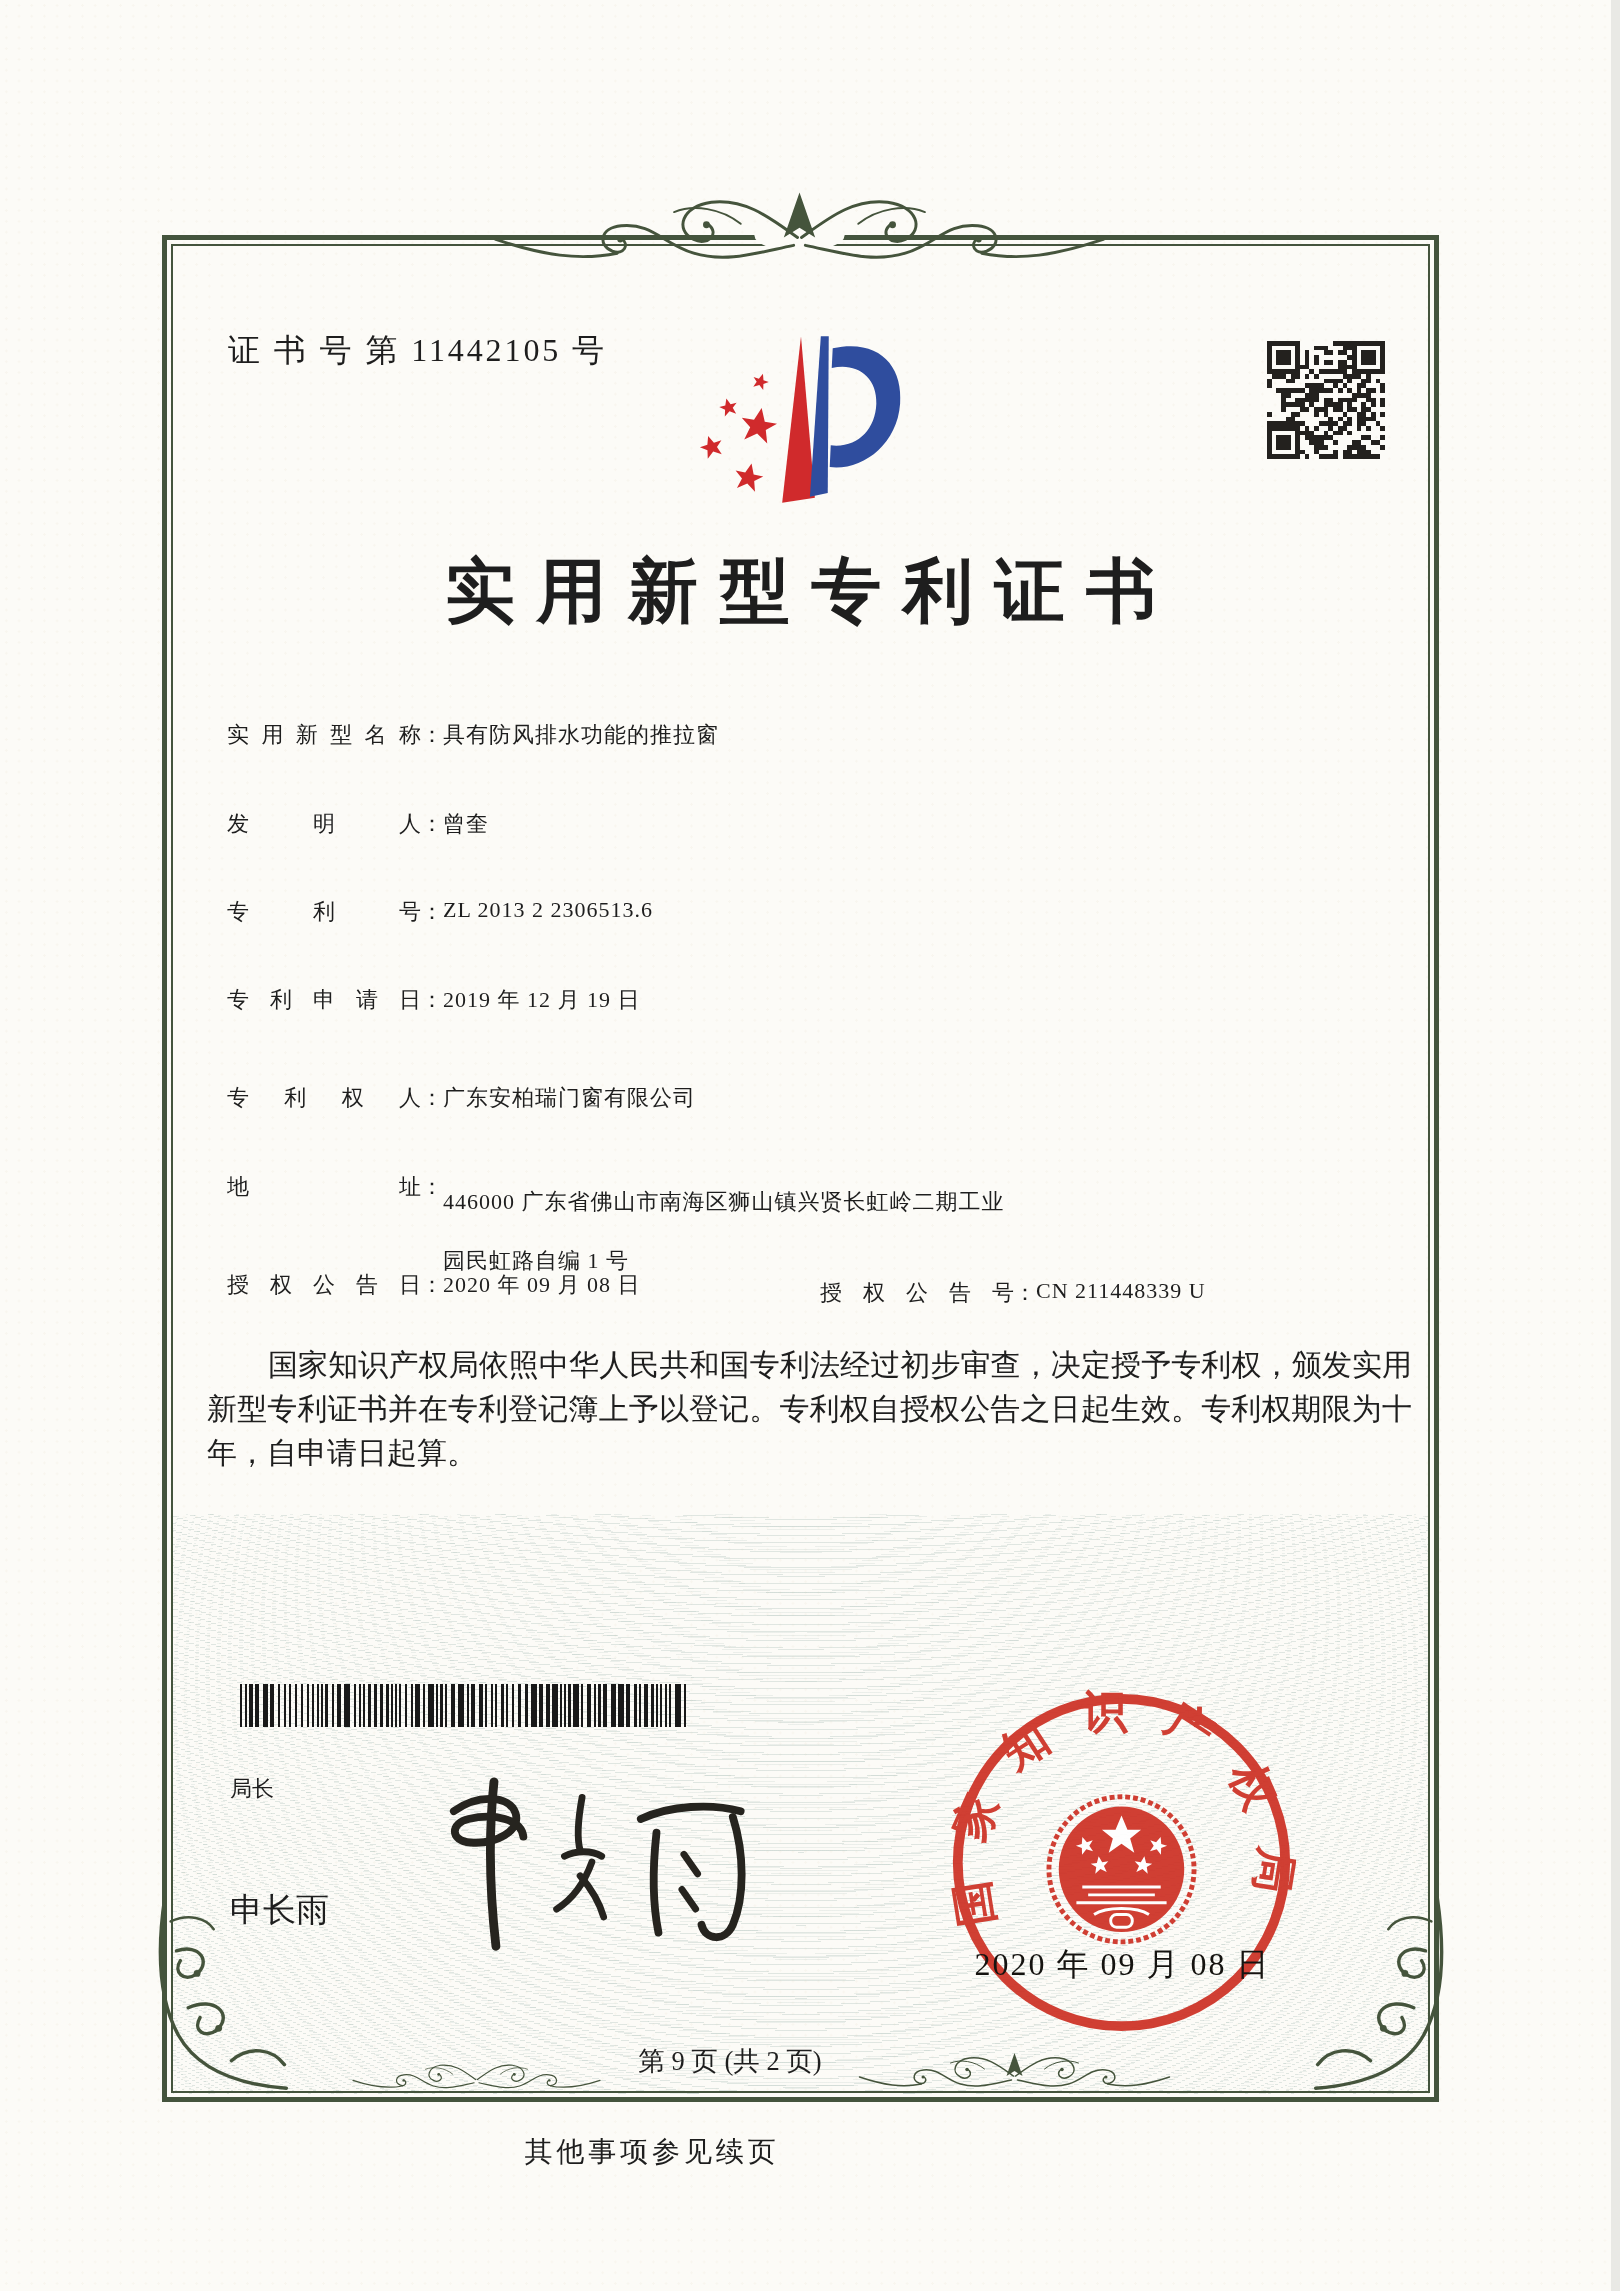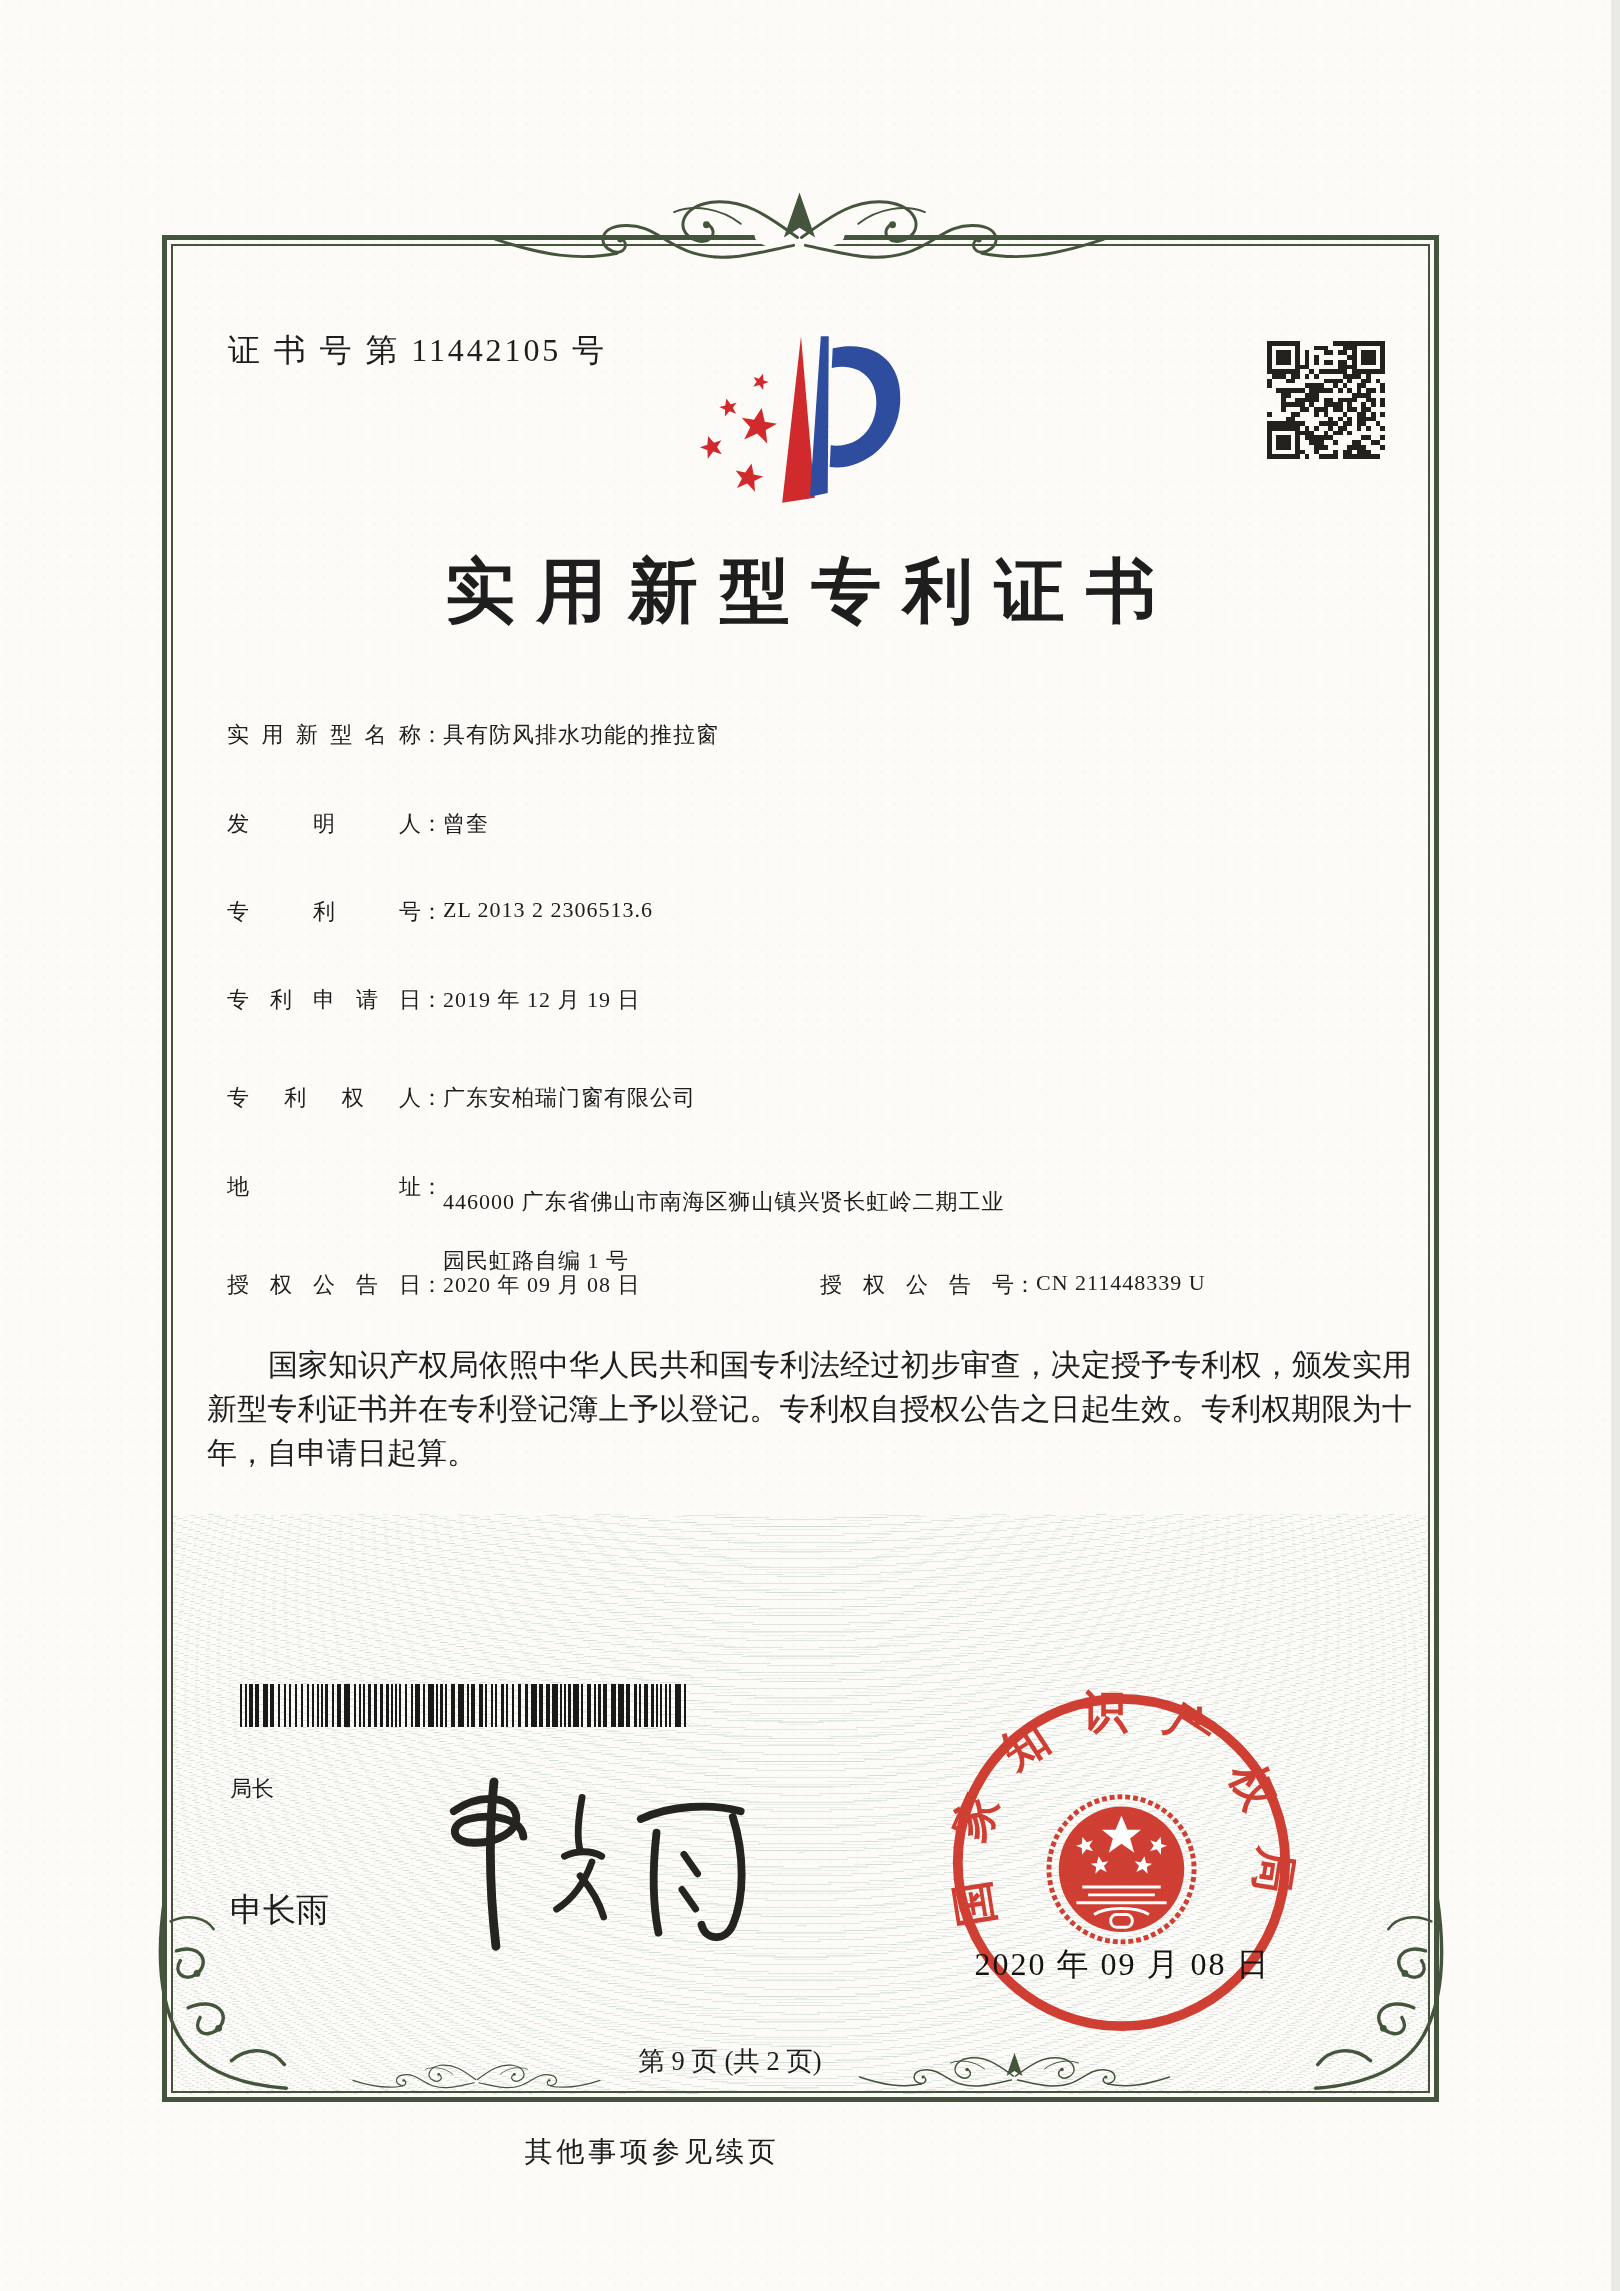--- a/index.html
+++ b/index.html
@@ -37,21 +37,21 @@
   .doc-title{
     position:absolute;left:162px;top:545px;width:1277px;text-align:center;
     font-size:70px;font-weight:700;letter-spacing:21.6px;padding-left:21.6px;box-sizing:border-box;z-index:3;
   }
   
   .field{position:absolute;left:227px;font-size:22px;z-index:3;width:1176px;}
   .flabel{display:inline-block;width:194px;text-align:justify;text-align-last:justify;text-justify:inter-character;vertical-align:top;}
   .colon{vertical-align:top;}
   .fvalue{vertical-align:top;letter-spacing:1px;}
   .addr-val{display:inline-block;width:863px;line-height:59px;vertical-align:top;letter-spacing:1px;}
-  .grant-right{position:absolute;left:593px;top:0;white-space:nowrap;}
+  .grant-right{position:absolute;left:593px;top:8px;white-space:nowrap;}
   
   .body-text{position:absolute;left:203px;top:1339px;width:1213px;font-size:30px;line-height:44px;text-align:justify;z-index:3;}
   .body-text p{margin:4px;text-indent:61px;}
   
   .barcode{position:absolute;left:240px;top:1684px;width:457px;height:43px;display:flex;align-items:stretch;z-index:3;}
   .barcode i{background:#191919;height:100%;flex:none;}
   
   .signer-title{position:absolute;left:230px;top:1774px;font-size:22px;z-index:3;font-family:Liberation Serif, serif;}
   .signer-name{position:absolute;left:230px;top:1888px;font-size:33px;z-index:3;}
   .sig{position:absolute;left:400px;top:1760px;z-index:3;}

